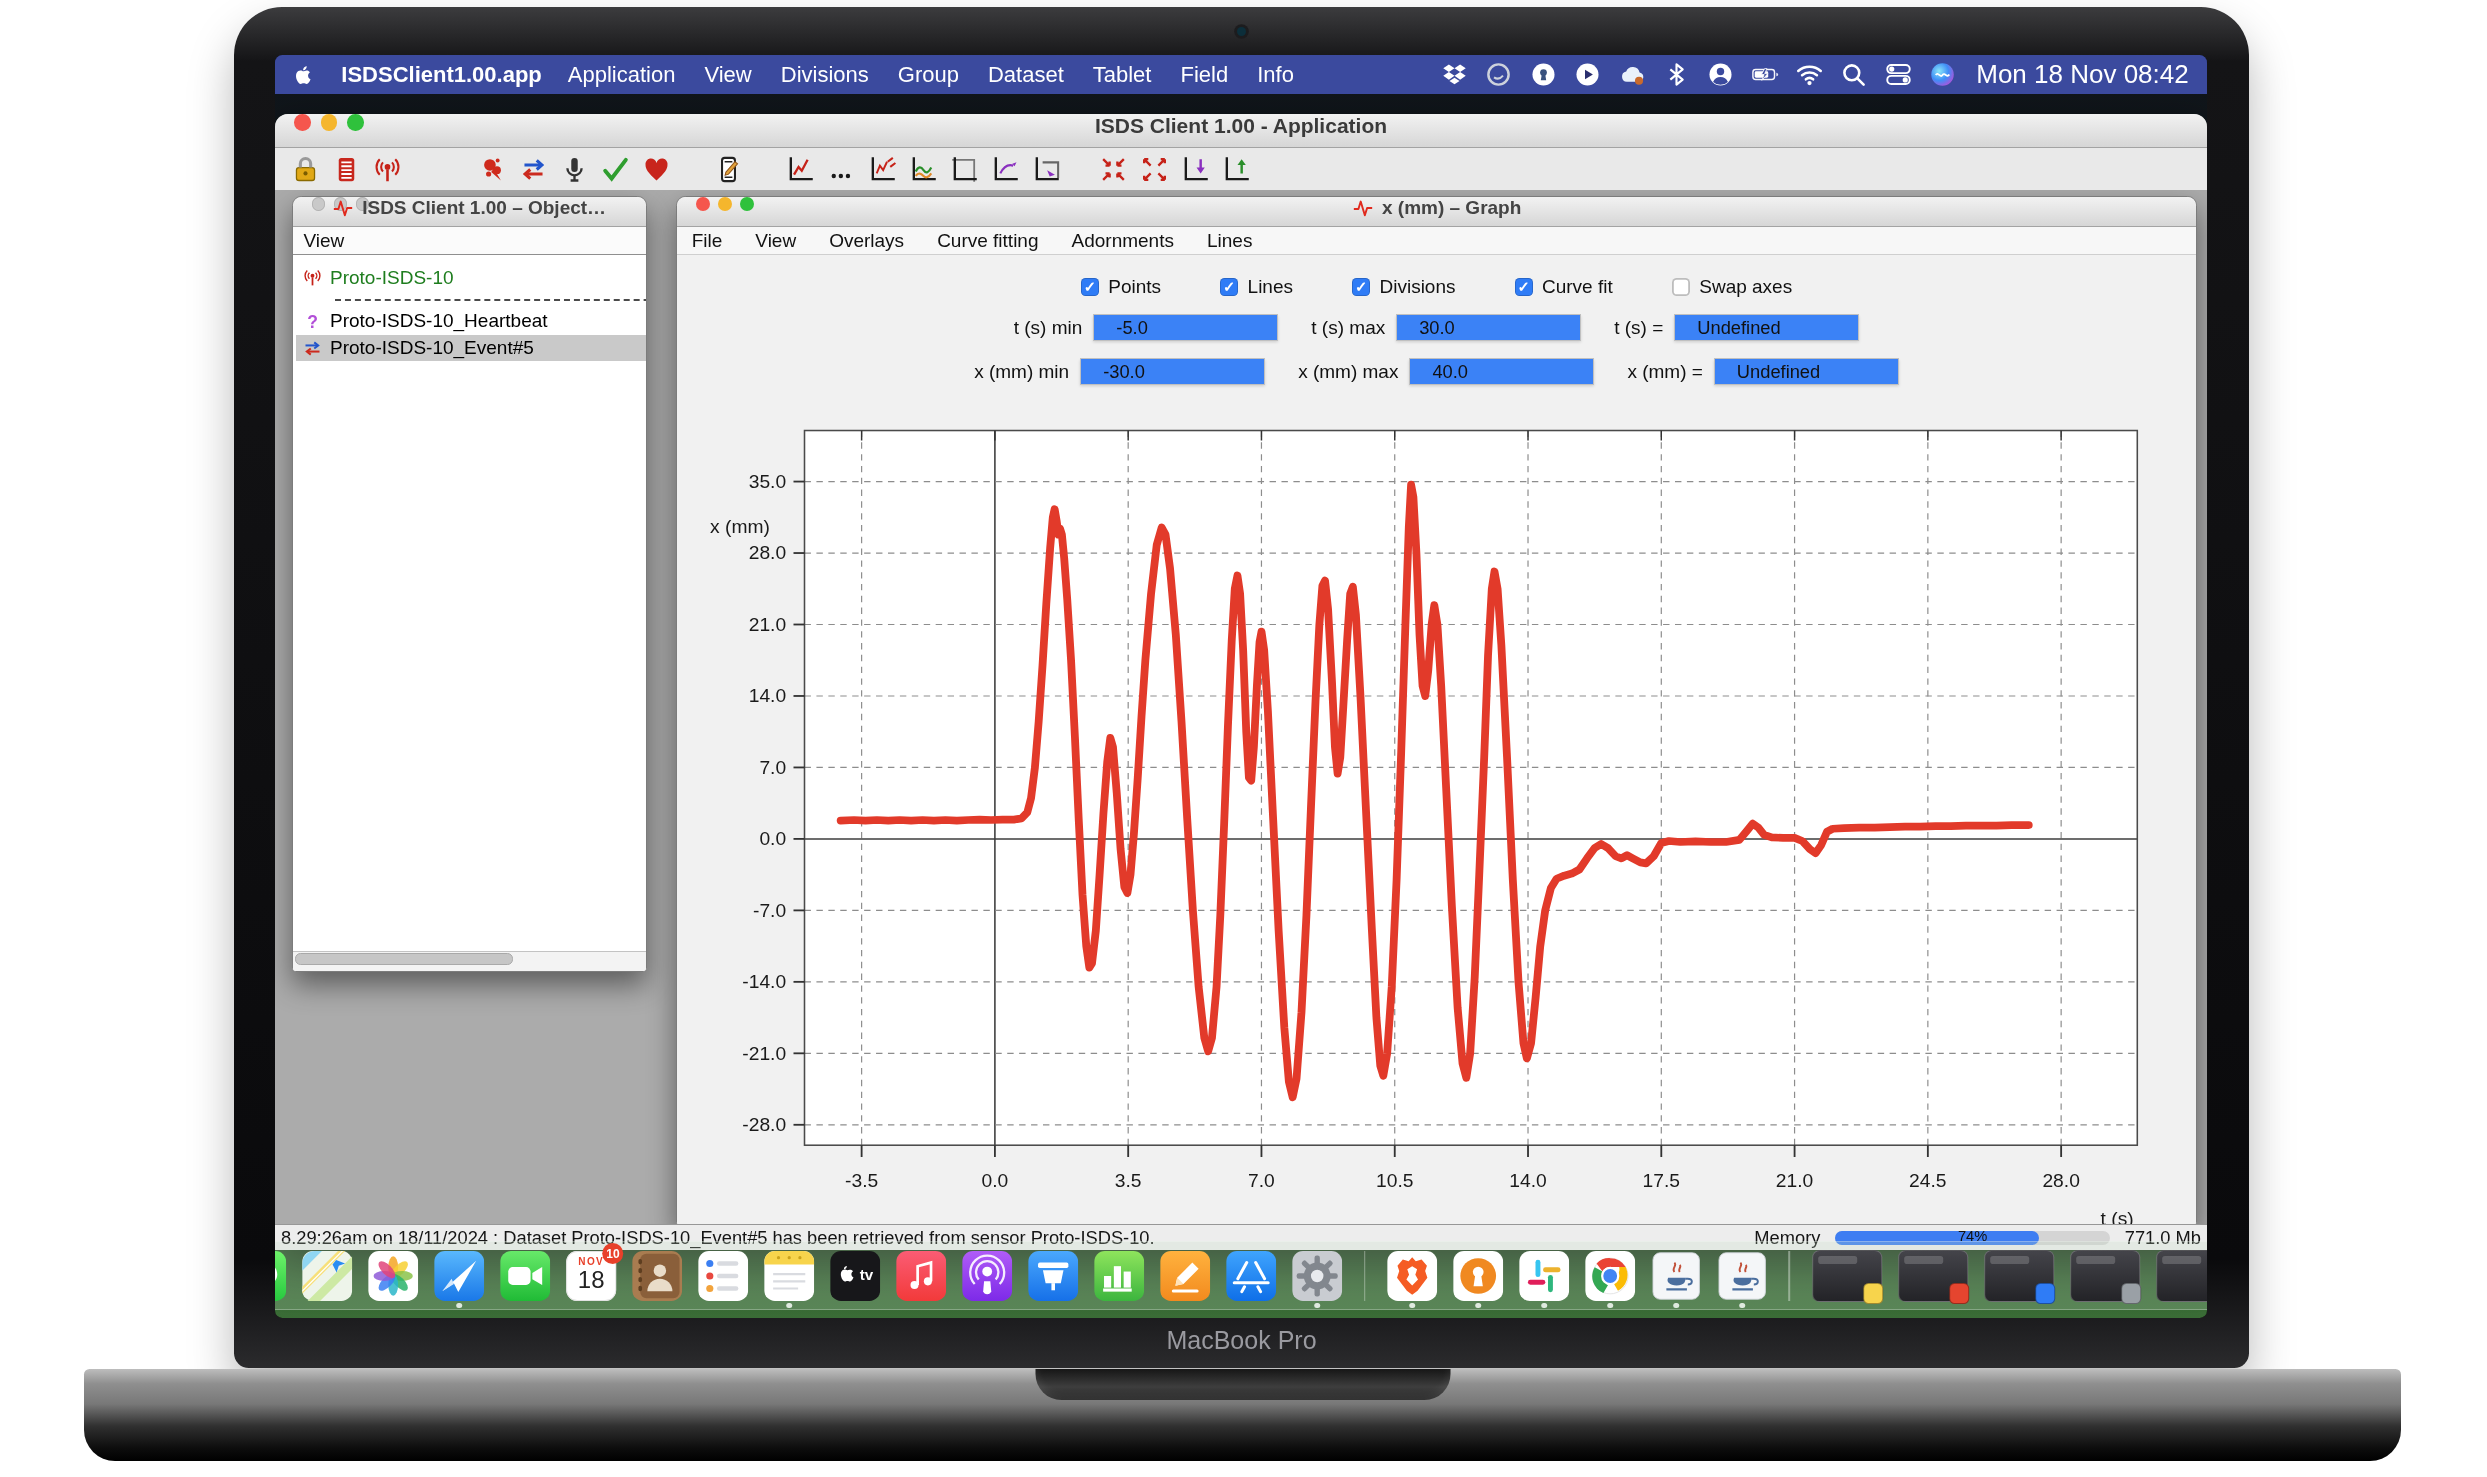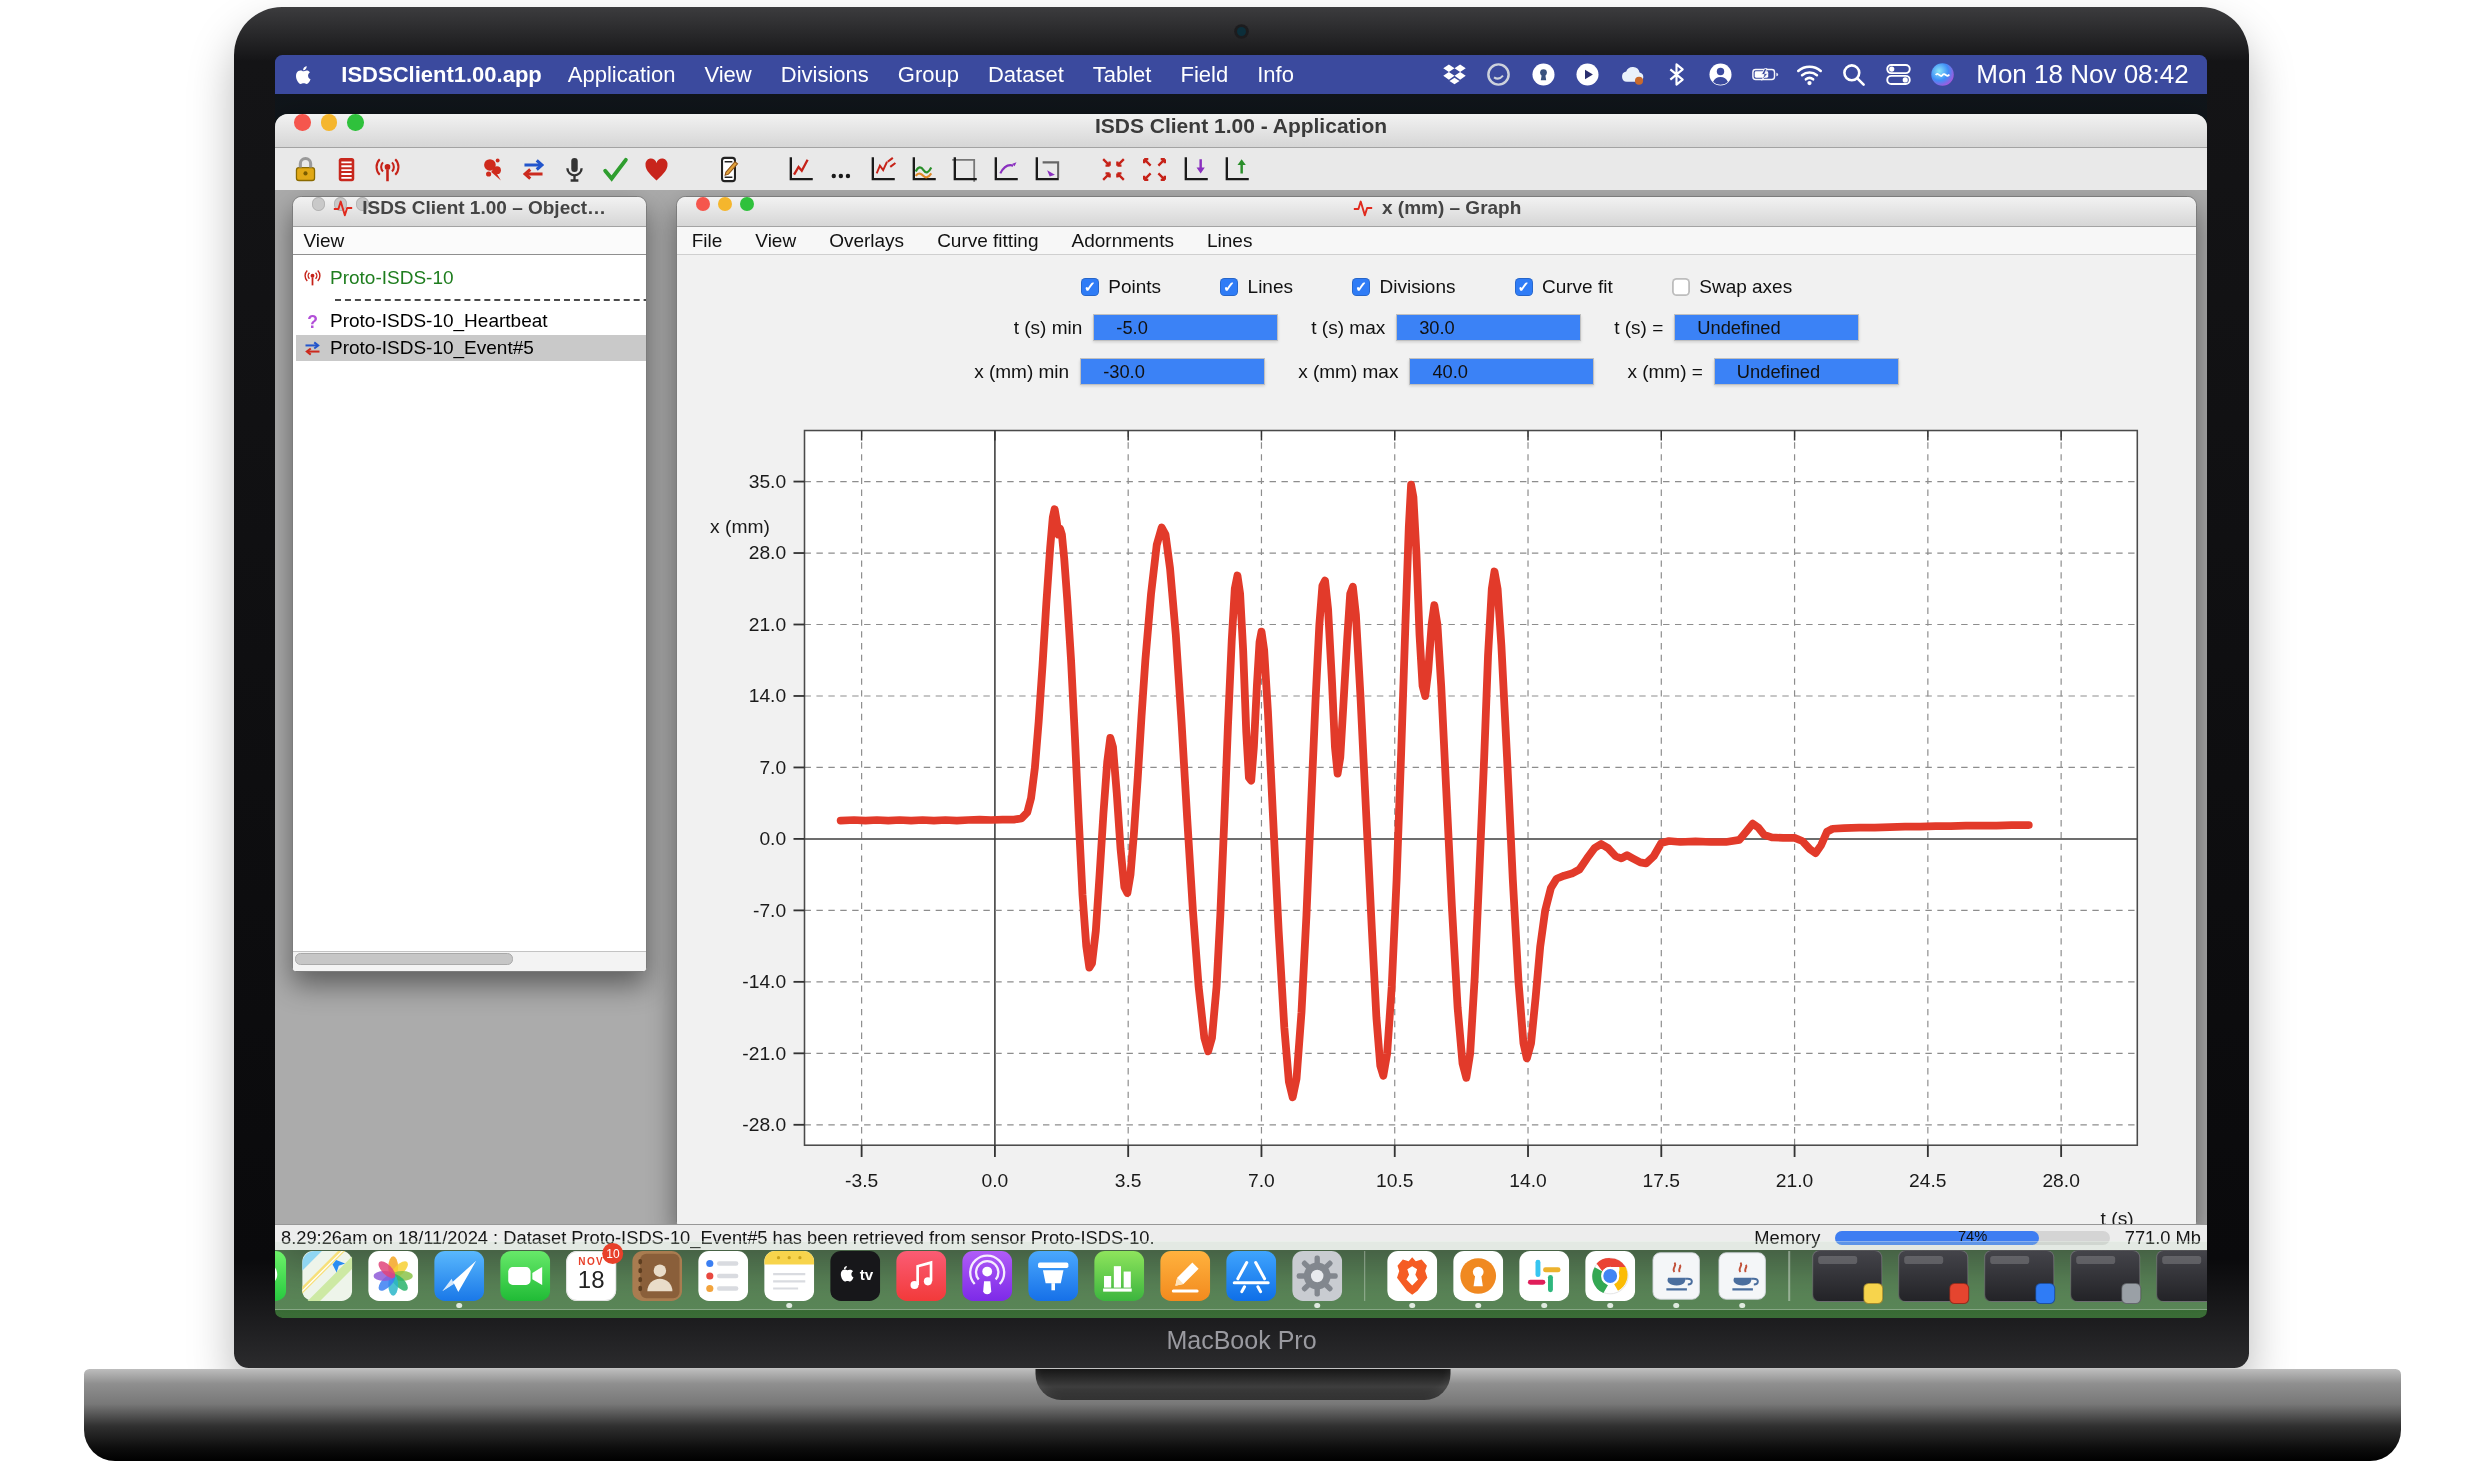--- a/index.html
+++ b/index.html
@@ -106,21 +106,21 @@
   .drun::after{content:"";position:absolute;left:50%;bottom:-7.3px;width:5.5px;height:5.5px;margin-left:-2.8px;border-radius:50%;background:#dfe9df}
   .dsep{width:1.8px;height:50px;background:rgba(255,255,255,.38);margin:0 5.5px;flex:none}
   .dthumb{width:68px;height:50px;background:linear-gradient(#44444a,#232327);border-radius:7.3px;position:relative;
           border:0.9px solid rgba(255,255,255,.22);flex:none}
   .dthumb::before{content:"";position:absolute;left:5.5px;top:5.5px;right:24px;height:7.3px;background:rgba(255,255,255,.18);border-radius:2.8px}
   .dthumb .tb{position:absolute;right:-2.8px;bottom:-2.8px;width:18.3px;height:18.3px;border-radius:5.5px;border:0.9px solid rgba(0,0,0,.35)}
   .cal{background:#fff;border-radius:11px;display:flex;flex-direction:column;align-items:center;box-shadow:inset 0 0 0 0.9px #e2e2e2}
   .cal-month{color:#e8402a;font-size:10px;font-weight:bold;margin-top:5.5px;letter-spacing:1.4px}
   .cal-day{font-size:24px;color:#222;line-height:1;margin-top:0.9px}
   .cal .badge{position:absolute;top:-7.3px;right:-7.3px;background:#e8402a;color:#fff;border-radius:50%;width:21px;height:21px;
-              font-size:12px;font-weight:normal;display:flex;align-items:center;justify-content:center}
+              font-size:12px;font-weight:bold;display:flex;align-items:center;justify-content:center}
 </style>
 </head>
 <body>
 
 <div class="stage">
   <div class="laptop">
     <div class="camera"></div>
 
     <div class="screen">
       <div class="desktop"></div>

